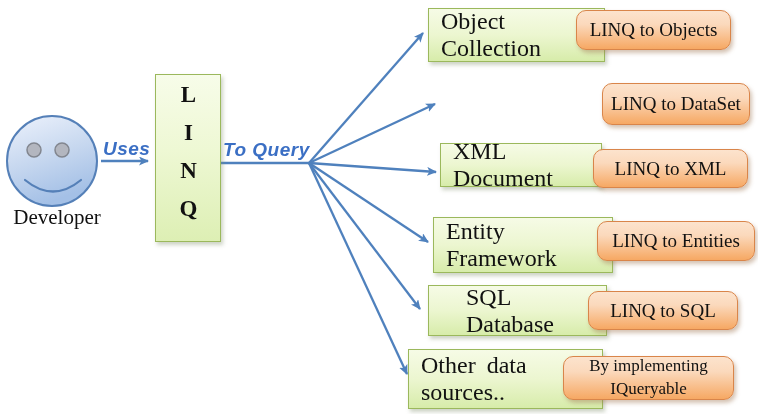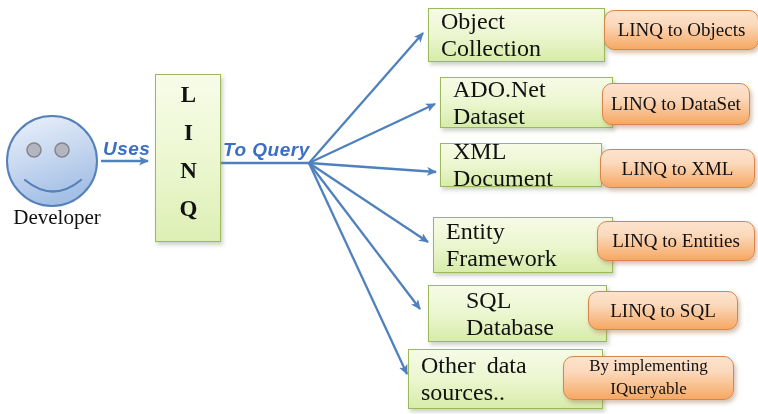--- a/index.html
+++ b/index.html
@@ -153,27 +153,26 @@
 
   <div class="script-label uses-label">Uses</div>
 
   <div class="linq-box">
     <span class="linq-text">LINQ</span>
   </div>
 
   <div class="script-label toquery-label">To Query</div>
 
   <div class="green-box" style="left:428px; top:8px;   width:177px; height:54px;">Object Collection</div>
-  <div class="green-box" style="left:440px; top:77px;  width:173px; height:51px;">ADO.Net Dataset</div>
   <div class="green-box" style="left:440px; top:143px; width:162px; height:44px;">XML Document</div>
   <div class="green-box" style="left:433px; top:217px; width:180px; height:56px;">Entity Framework</div>
-  <div class="green-box" style="left:428px; top:285px; width:179px; height:57px;padding-left:37px;">SQL Database</div>
+  <div class="green-box" style="left:428px; top:285px; width:179px; height:51px;padding-left:37px;">SQL Database</div>
   <div class="green-box" style="left:408px; top:349px; width:195px; height:60px;">Other data sources..</div>
 
-  <div class="orange-box" style="left:604px; top:10px;  width:155px; height:40px;">LINQ to Objects</div>
+  <div class="orange-box" style="left:576px; top:10px;  width:155px; height:40px;">LINQ to Objects</div>
   <div class="orange-box" style="left:602px; top:83px;  width:148px; height:42px;">LINQ to DataSet</div>
-  <div class="orange-box" style="left:593px; top:149px; width:155px; height:39px;margin-left:7px;">LINQ to XML</div>
+  <div class="orange-box" style="left:593px; top:149px; width:155px; height:39px;">LINQ to XML</div>
   <div class="orange-box" style="left:597px; top:221px; width:158px; height:40px;">LINQ to Entities</div>
   <div class="orange-box" style="left:588px; top:291px; width:150px; height:39px;">LINQ to SQL</div>
   <div class="orange-box small-text" style="left:563px; top:356px; width:171px; height:44px;">By implementing IQueryable</div>
 
 
 </div>
 
 </body></html>

